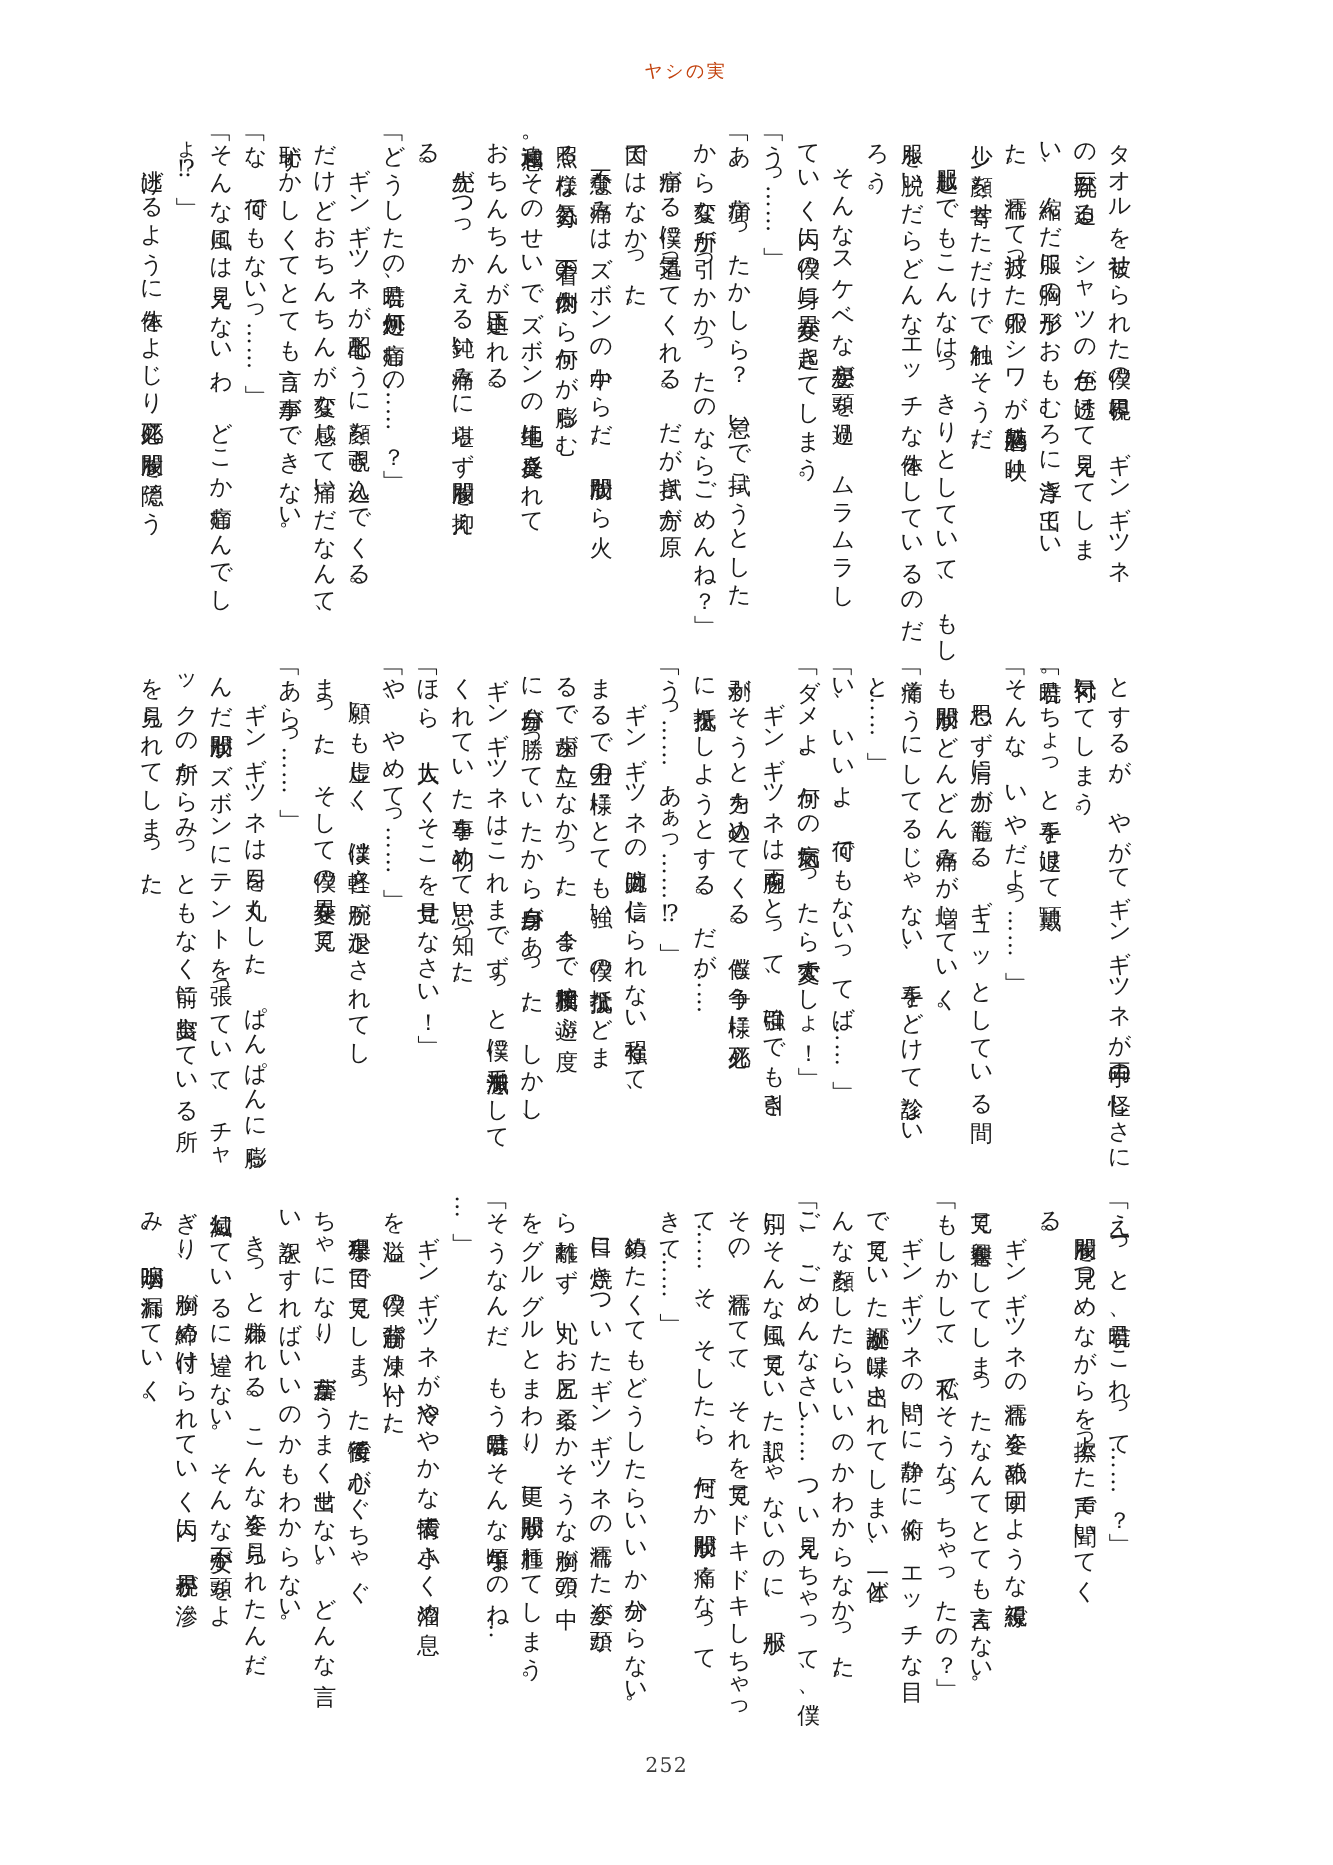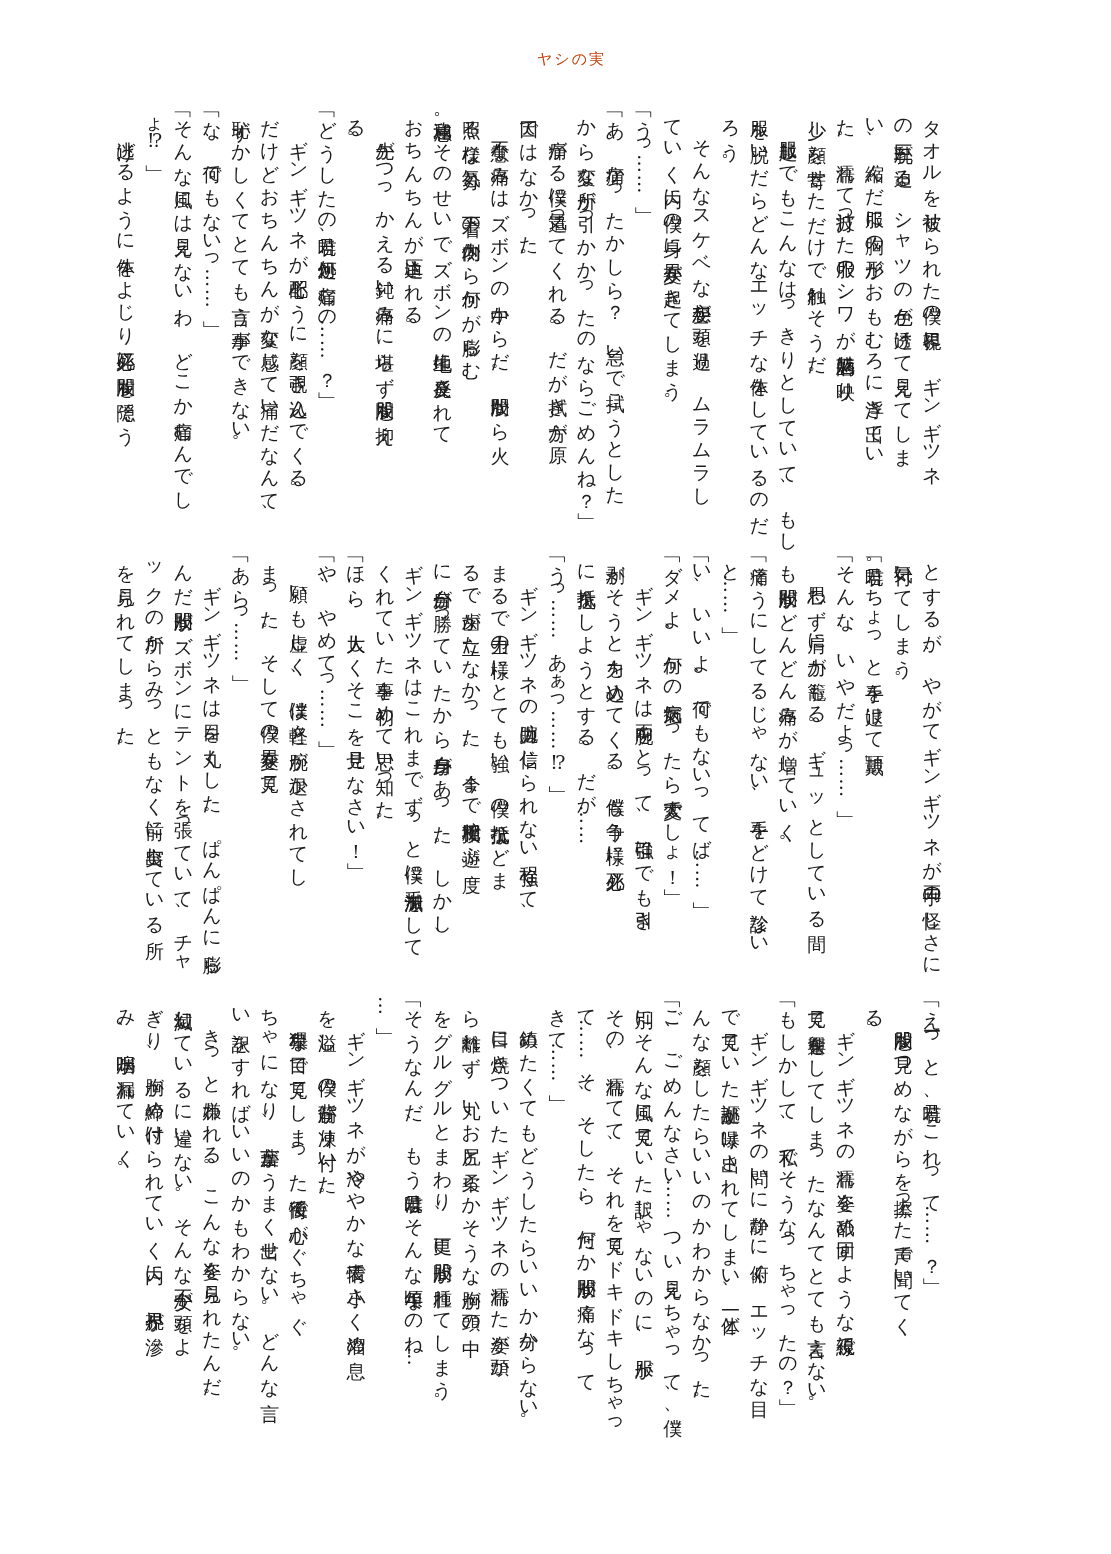--- a/index.html
+++ b/index.html
@@ -117,13 +117,14 @@
       <div class="vline">　ギンギツネが冷ややかな表情で小さく溜め息</div>
       <div class="vline">を溢し、僕の背筋が凍り付いた。</div>
       <div class="vline">　卑猥な目で見てしまった後悔で心がぐちゃぐ</div>
       <div class="vline">ちゃになり、言葉がうまく出せない。どんな言</div>
       <div class="vline">い訳をすればいいのかもわからない。</div>
       <div class="vline">　きっと嫌われる。こんな姿を見られたんだ。</div>
       <div class="vline">幻滅しているに違いない。そんな不安が頭をよ</div>
       <div class="vline">ぎり、胸が締め付けられていく内に、視界が滲</div>
       <div class="vline">み、嗚咽が漏れていく。</div>
     </div>
+  <div class="page-number">252</div>
 </div>
 
 </body></html>

